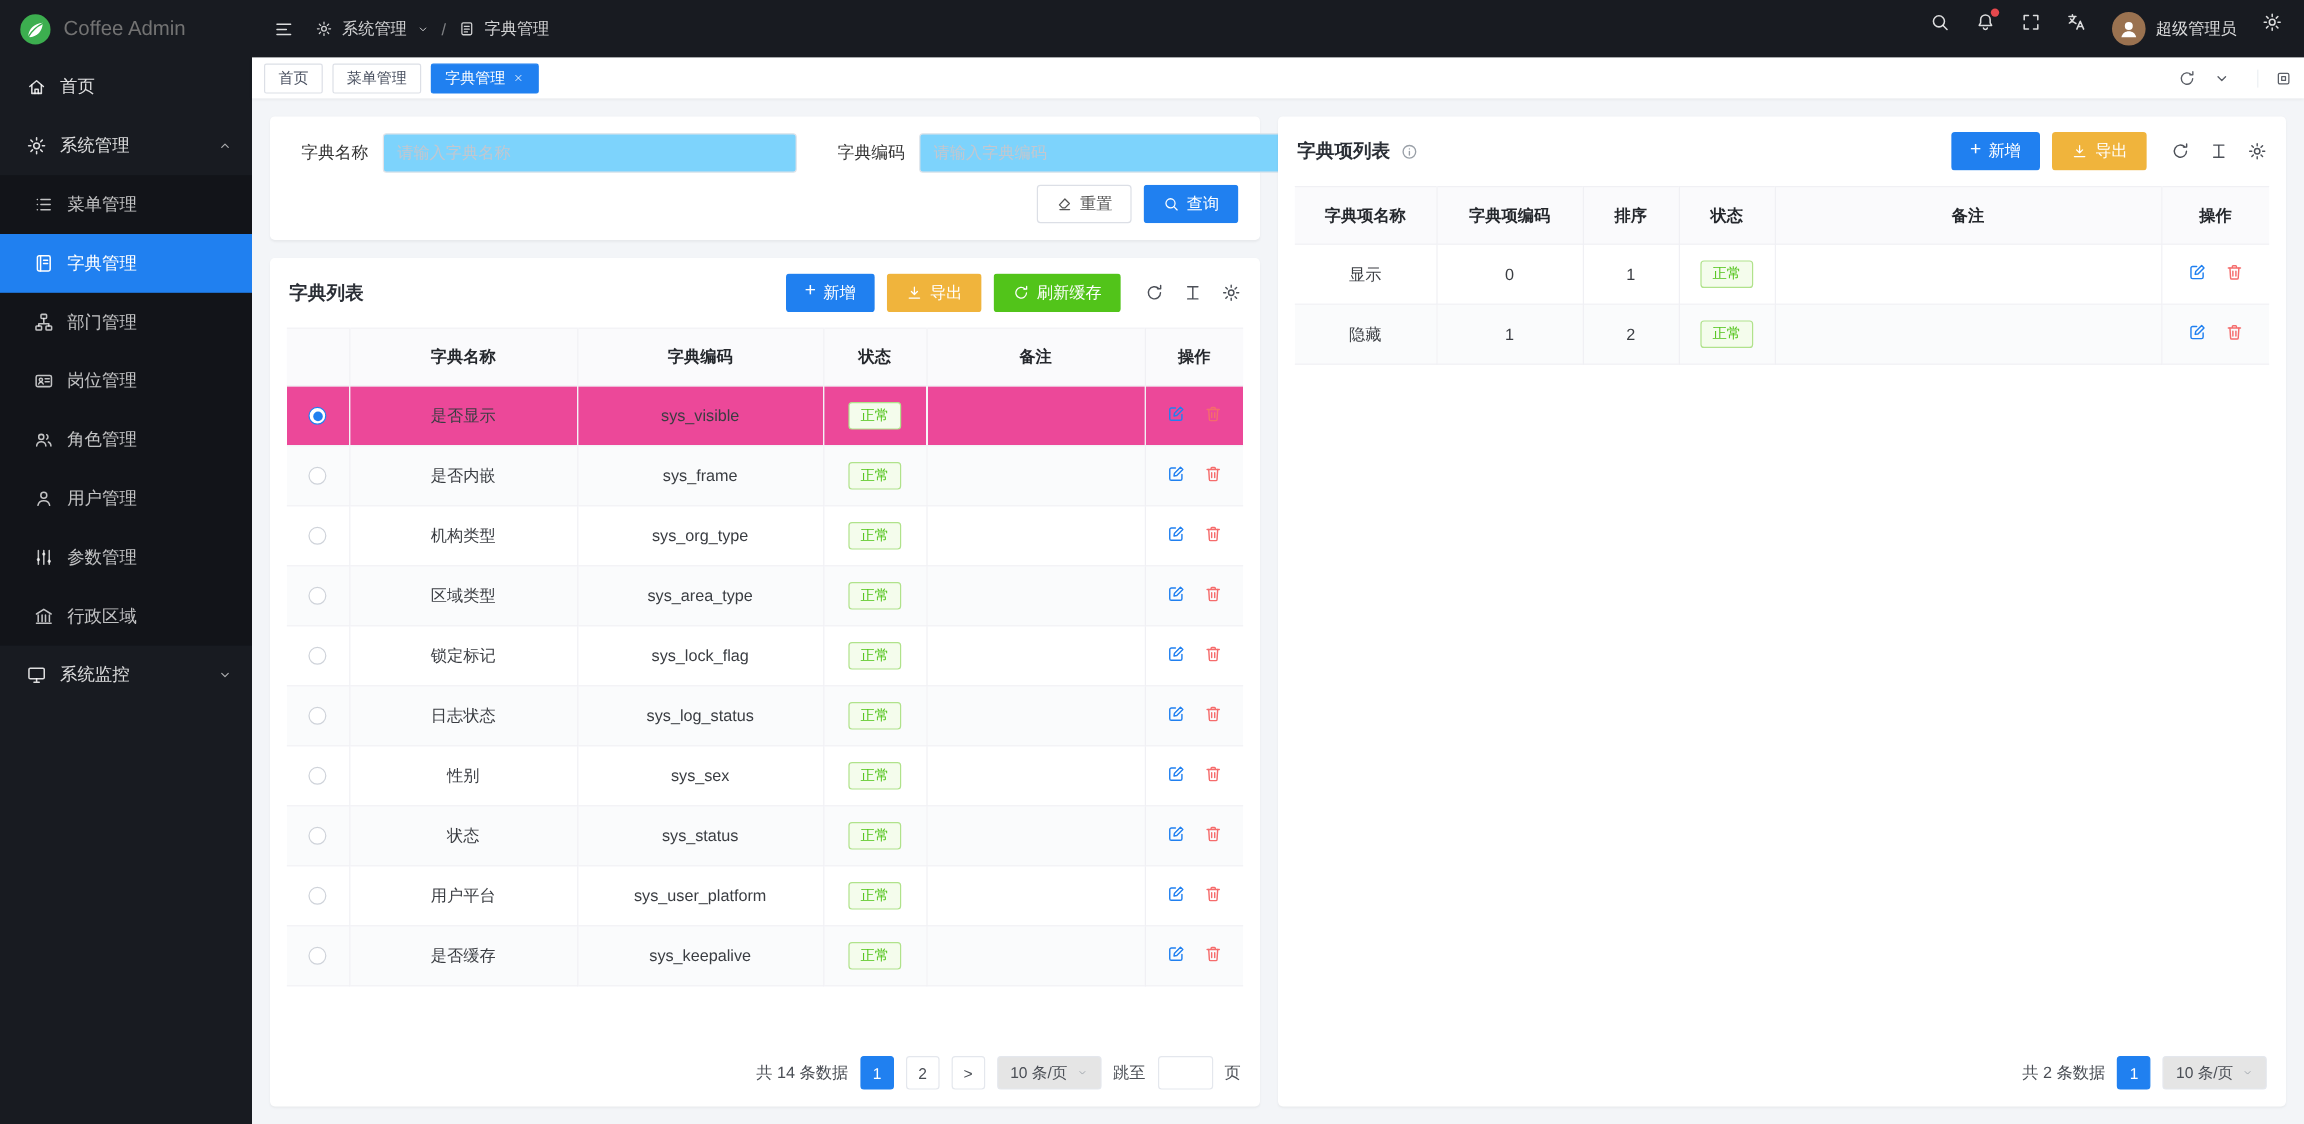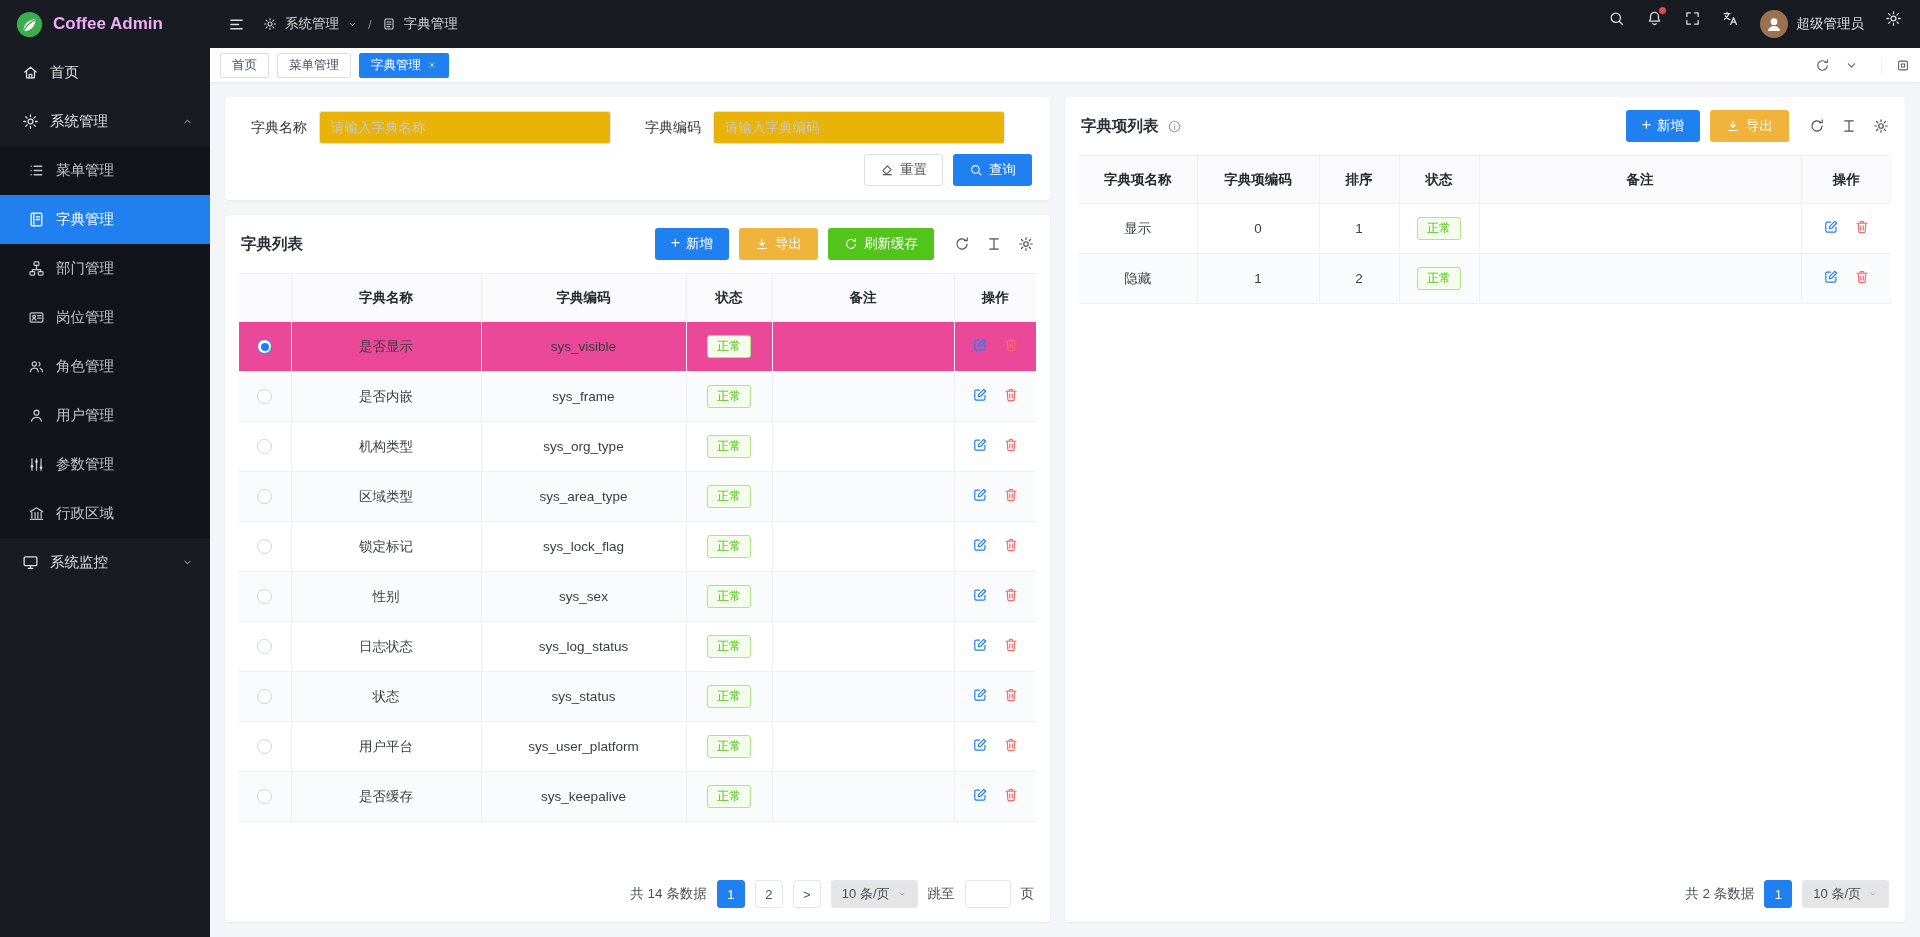--- a/index.html
+++ b/index.html
@@ -12,21 +12,21 @@
        font-family:"Liberation Sans","DejaVu Sans",sans-serif}
   .icon{display:inline-flex;width:17px;height:17px;flex:none;align-items:center;justify-content:center}
   .icon svg{width:100%;height:100%}
   .icon.xs{width:11px;height:11px}
   .icon.sm{width:14px;height:14px}
 
   
   .sidebar{width:210px;background:var(--dark);color:rgba(255,255,255,.86);display:flex;flex-direction:column;flex:none}
   .logo{height:48px;display:flex;align-items:center;gap:10px;padding:0 16px;flex:none}
   .logo .icon{width:27px;height:27px}
-  .logo-title{font-weight:700;font-size:17px;color:#f0abfc;white-space:nowrap}
+  .logo-title{font-weight:400;font-size:17px;color:#737373;white-space:nowrap}
   .menu{flex:1;overflow:hidden}
   .menu-item{height:49px;display:flex;align-items:center;gap:11px;padding:0 16px 0 22px;font-size:14.5px;cursor:pointer;white-space:nowrap}
   .menu-item .chev{margin-left:auto;width:13px;height:13px;opacity:.75}
   .submenu{background:var(--dark2)}
   .submenu-item{height:49px;display:flex;align-items:center;gap:11px;padding:0 16px 0 28px;color:rgba(255,255,255,.74);font-size:14.5px;cursor:pointer;white-space:nowrap}
   .submenu-item.active{background:var(--primary);color:#fff}
 
   
   .main{flex:1;display:flex;flex-direction:column;min-width:0}
 
@@ -53,21 +53,21 @@
   
   .content{flex:1;display:flex;gap:15px;padding:15px;min-height:0}
   .col-left{width:825px;display:flex;flex-direction:column;gap:15px;flex:none;min-height:0}
   .col-right{flex:1;min-width:0;min-height:0}
   .card{background:#fff;border-radius:4px;box-shadow:0 1px 2px rgba(0,0,0,.05)}
 
   .search-card{padding:14px 18px;flex:none}
   .form-row{display:flex;align-items:center;gap:26px}
   .form-group{display:flex;align-items:center;gap:12px}
   .form-label{width:64px;text-align:right;color:#333;font-size:14px;flex:none;white-space:nowrap}
-  .form-input{width:292px;height:33px;border:1px solid var(--border);border-radius:3px;padding:0 11px;font-size:13.5px;color:#333;outline:none;background:#eab308}
+  .form-input{width:345px;height:33px;border:1px solid var(--border);border-radius:3px;padding:0 11px;font-size:13.5px;color:#333;outline:none;background:#7dd3fc}
   .form-input::placeholder{color:#c3c7cf}
   .form-actions{display:flex;justify-content:flex-end;align-items:center;gap:10px;margin-top:10px}
 
   .btn{height:32px;display:inline-flex;align-items:center;gap:6px;padding:0 15px;border-radius:3px;font-size:13.5px;cursor:pointer;border:1px solid transparent;background:#fff;white-space:nowrap;font-family:inherit}
   .btn .icon{width:14px;height:14px}
   .btn .plus{font-size:16px;line-height:1;margin-top:-2px}
   .btn-ghost{border-color:#dcdfe6;color:#555}
   .btn-primary{background:var(--primary);color:#fff}
   .btn-warning{background:var(--warning);color:#fff}
   .btn-success{background:var(--success);color:#fff}
@@ -569,44 +569,44 @@
                       <svg viewBox="0 0 24 24" fill="none" stroke="currentColor" stroke-width="1.8" stroke-linecap="round" stroke-linejoin="round">
                         <path d="M4.4 6.4h15.2M9.4 6.4V4.8a1 1 0 0 1 1-1h3.2a1 1 0 0 1 1 1v1.6"></path>
                         <path d="M6.4 6.4l.8 12.4a1.6 1.6 0 0 0 1.6 1.5h6.4a1.6 1.6 0 0 0 1.6-1.5l.8-12.4"></path>
                         <path d="M10.1 10.4v6M13.9 10.4v6"></path>
                       </svg>
                     </span>
                   </span></td>
               </tr>
               <tr class="">
                 <td><span class="radio"></span></td>
+                <td>日志状态</td>
+                <td>sys_log_status</td>
+                <td><span class="tag">正常</span></td>
+                <td></td>
+                <td><span class="op-icons">
+                    <span class="icon op-edit">
+                      <svg viewBox="0 0 24 24" fill="none" stroke="currentColor" stroke-width="1.8" stroke-linecap="round" stroke-linejoin="round">
+                        <path d="M11.3 4.6H6.2a2 2 0 0 0-2 2v11.2a2 2 0 0 0 2 2h11.2a2 2 0 0 0 2-2v-5.1"></path>
+                        <path d="M17.6 3.5l2.9 2.9-7.5 7.5-3.5.6.6-3.5z"></path>
+                      </svg>
+                    </span>
+                    <span class="icon op-del">
+                      <svg viewBox="0 0 24 24" fill="none" stroke="currentColor" stroke-width="1.8" stroke-linecap="round" stroke-linejoin="round">
+                        <path d="M4.4 6.4h15.2M9.4 6.4V4.8a1 1 0 0 1 1-1h3.2a1 1 0 0 1 1 1v1.6"></path>
+                        <path d="M6.4 6.4l.8 12.4a1.6 1.6 0 0 0 1.6 1.5h6.4a1.6 1.6 0 0 0 1.6-1.5l.8-12.4"></path>
+                        <path d="M10.1 10.4v6M13.9 10.4v6"></path>
+                      </svg>
+                    </span>
+                  </span></td>
+              </tr>
+              <tr class="">
+                <td><span class="radio"></span></td>
                 <td>性别</td>
                 <td>sys_sex</td>
-                <td><span class="tag">正常</span></td>
-                <td></td>
-                <td><span class="op-icons">
-                    <span class="icon op-edit">
-                      <svg viewBox="0 0 24 24" fill="none" stroke="currentColor" stroke-width="1.8" stroke-linecap="round" stroke-linejoin="round">
-                        <path d="M11.3 4.6H6.2a2 2 0 0 0-2 2v11.2a2 2 0 0 0 2 2h11.2a2 2 0 0 0 2-2v-5.1"></path>
-                        <path d="M17.6 3.5l2.9 2.9-7.5 7.5-3.5.6.6-3.5z"></path>
-                      </svg>
-                    </span>
-                    <span class="icon op-del">
-                      <svg viewBox="0 0 24 24" fill="none" stroke="currentColor" stroke-width="1.8" stroke-linecap="round" stroke-linejoin="round">
-                        <path d="M4.4 6.4h15.2M9.4 6.4V4.8a1 1 0 0 1 1-1h3.2a1 1 0 0 1 1 1v1.6"></path>
-                        <path d="M6.4 6.4l.8 12.4a1.6 1.6 0 0 0 1.6 1.5h6.4a1.6 1.6 0 0 0 1.6-1.5l.8-12.4"></path>
-                        <path d="M10.1 10.4v6M13.9 10.4v6"></path>
-                      </svg>
-                    </span>
-                  </span></td>
-              </tr>
-              <tr class="">
-                <td><span class="radio"></span></td>
-                <td>日志状态</td>
-                <td>sys_log_status</td>
                 <td><span class="tag">正常</span></td>
                 <td></td>
                 <td><span class="op-icons">
                     <span class="icon op-edit">
                       <svg viewBox="0 0 24 24" fill="none" stroke="currentColor" stroke-width="1.8" stroke-linecap="round" stroke-linejoin="round">
                         <path d="M11.3 4.6H6.2a2 2 0 0 0-2 2v11.2a2 2 0 0 0 2 2h11.2a2 2 0 0 0 2-2v-5.1"></path>
                         <path d="M17.6 3.5l2.9 2.9-7.5 7.5-3.5.6.6-3.5z"></path>
                       </svg>
                     </span>
                     <span class="icon op-del">

